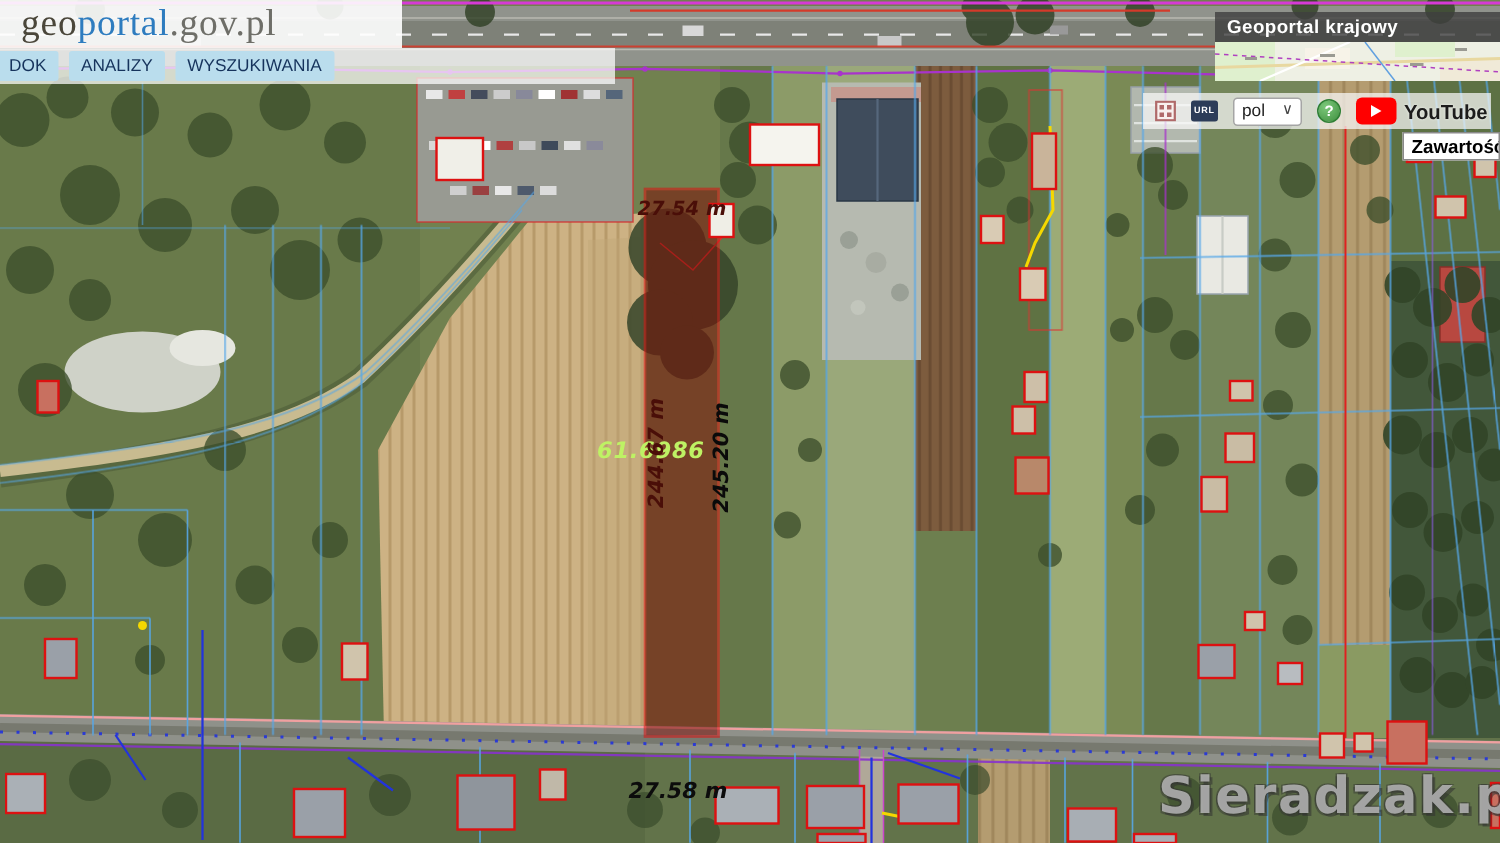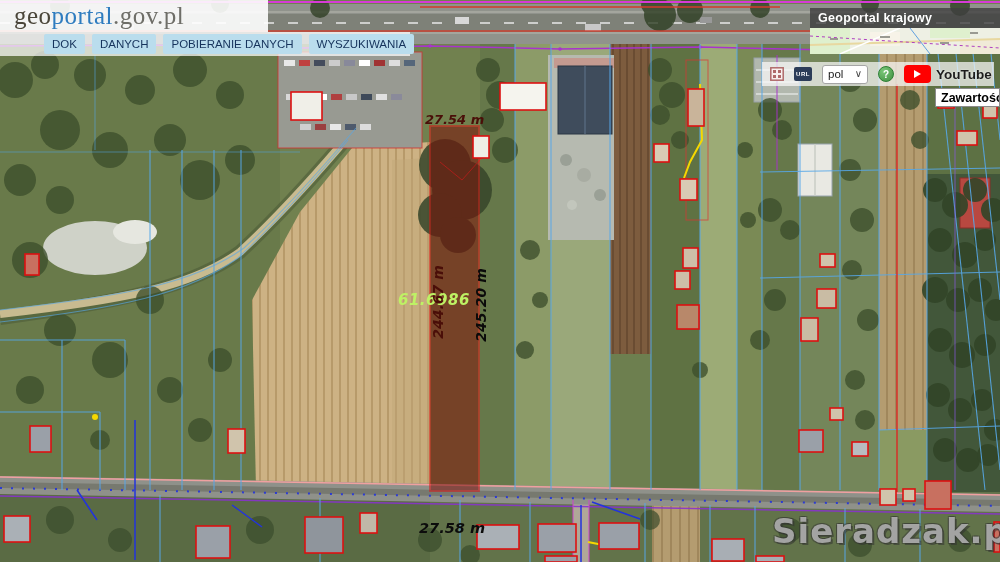--- a/index.html
+++ b/index.html
@@ -7,21 +7,21 @@
   .abs{position:absolute;}
   svg{display:block;}
 
   
   #logo-panel{left:0;top:0;width:268px;height:32px;background:rgba(255,255,255,.9);display:flex;align-items:center;padding-left:14px;box-sizing:border-box;}
   #logo-panel .logo-txt{font-family:"Liberation Serif",serif;font-size:25px;line-height:26px;letter-spacing:.5px;}
   .logo-geo{color:#4a463a;}
   .logo-portal{color:#2e7cbf;}
   .logo-suffix{color:#6e6e68;}
 
-  #menu-bar{left:0;top:32px;width:410px;height:24px;background:rgba(255,255,255,.72);display:flex;align-items:center;gap:7px;box-sizing:border-box;padding-left:46px;}
+  #menu-bar{left:0;top:32px;width:410px;height:24px;background:rgba(255,255,255,.72);display:flex;align-items:center;gap:7px;box-sizing:border-box;}
   .menu-btn{background:#badded;color:#16335c;font-size:11.5px;padding:4px 8px;border-radius:2px;white-space:nowrap;cursor:pointer;border:0;font-family:"Liberation Sans",sans-serif;}
   .menu-btn:first-child{margin-left:-2px;}
 
   
   #krajowy-panel{left:810px;top:8px;width:190px;height:46px;}
   #krajowy-header{width:100%;height:20px;background:rgba(62,62,62,.8);color:#fff;font-size:12.5px;font-weight:bold;display:flex;align-items:center;padding-left:8px;box-sizing:border-box;letter-spacing:.3px;}
   #krajowy-inset{width:100%;height:26px;overflow:hidden;}
 
   
   #toolbar{left:762px;top:62px;width:232px;height:24px;background:rgba(250,250,250,.72);display:flex;align-items:center;gap:10px;padding:0 0 0 8px;box-sizing:border-box;}
@@ -33,21 +33,21 @@
   #yt-wrap{display:flex;align-items:center;gap:5px;cursor:pointer;}
   #yt-play{width:27px;height:18px;background:#ff0000;border-radius:4px;display:flex;align-items:center;justify-content:center;}
   #yt-play .tri{width:0;height:0;border-left:7px solid #fff;border-top:4.5px solid transparent;border-bottom:4.5px solid transparent;}
   #yt-label{font-size:13.5px;font-weight:bold;color:#1c1c1c;text-shadow:0 0 2px rgba(255,255,255,.7);}
 
   
   #zawartosc-box{left:935px;top:88px;width:65px;height:19px;background:#fff;border:1px solid #8a8a8a;box-sizing:border-box;display:flex;align-items:center;padding-left:5px;overflow:hidden;white-space:nowrap;font-size:12.5px;font-weight:bold;color:#000;cursor:pointer;}
 
   
   .meas{position:absolute;font-family:"DejaVu Sans",sans-serif;font-weight:bold;font-style:italic;white-space:nowrap;pointer-events:none;}
-  #meas-top{left:425px;top:112px;font-size:13px;color:#4a0e08;}
+  #meas-top{left:425px;top:132px;font-size:13px;color:#4a0e08;}
   #meas-area{left:398px;top:291px;font-size:15px;color:#bef264;letter-spacing:.5px;}
   #meas-left{left:438px;top:302px;font-size:14px;color:#4a0e08;transform:translate(-50%,-50%) rotate(-90deg);}
   #meas-right{left:481px;top:305px;font-size:14px;color:#0a0a0a;transform:translate(-50%,-50%) rotate(-90deg);}
   #meas-bottom{left:419px;top:486px;font-size:14.5px;color:#0c0c0c;margin-top:34px;}
 
   
   #watermark{left:772px;top:511px;font-size:34px;font-weight:bold;letter-spacing:1px;color:rgba(188,188,188,.82);text-shadow:2px 2px 0 rgba(50,50,50,.55),-1px -1px 0 rgba(50,50,50,.45),1px -1px 0 rgba(50,50,50,.45),-1px 1px 0 rgba(50,50,50,.45);font-family:"DejaVu Sans",sans-serif;pointer-events:none;}
 </style>
 </head>
 <body>
@@ -398,22 +398,21 @@
   <div class="meas" id="meas-bottom">27.58 m</div>
 
   <div class="abs" id="watermark">Sieradzak.pl</div>
 
   <div class="abs" id="logo-panel">
     <div class="logo-txt"><span class="logo-geo">geo</span><span class="logo-portal">portal</span><span class="logo-suffix">.gov.pl</span></div>
   </div>
 
   <div class="abs" id="menu-bar">
     <button class="menu-btn">DOK</button>
-    <button class="menu-btn">DANYCH</button>
-    <button class="menu-btn">POBIERANIE DANYCH</button>
+    <button class="menu-btn">ANALIZY</button>
     <button class="menu-btn">WYSZUKIWANIA</button>
   </div>
 
   <div class="abs" id="krajowy-panel">
     <div id="krajowy-header">Geoportal krajowy</div>
     <div id="krajowy-inset">
       <svg width="190" height="26" viewBox="0 0 190 26">
         <rect width="190" height="26" fill="#eef0e4"></rect>
         <rect x="0" y="0" width="40" height="26" fill="#dff0ce"></rect>
         <rect x="60" y="4" width="30" height="14" fill="#f7f3e8"></rect>

